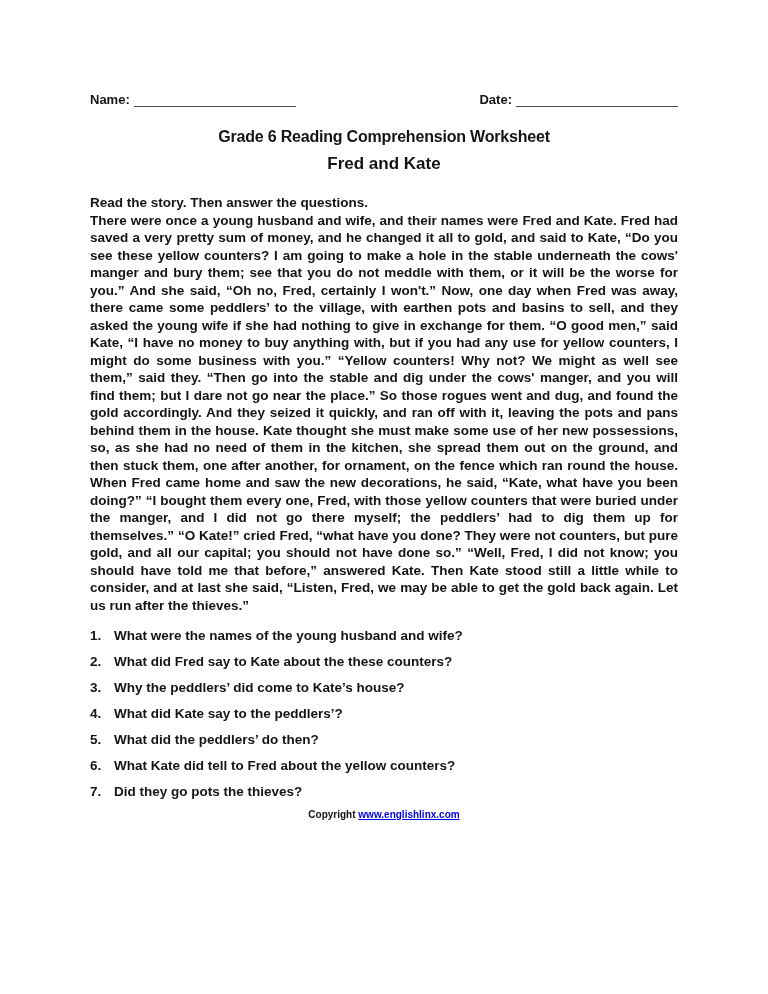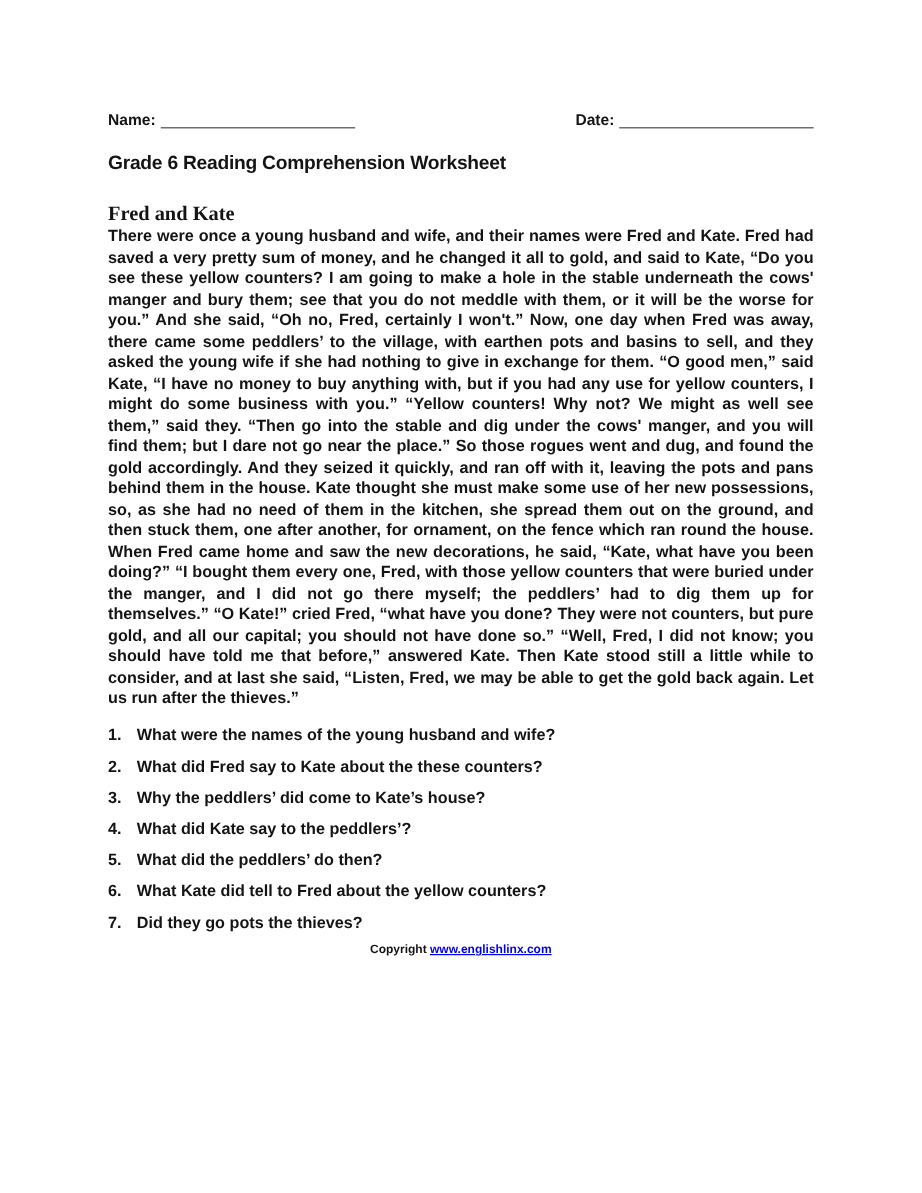--- a/index.html
+++ b/index.html
@@ -30,27 +30,29 @@
   .field-label { white-space: nowrap; padding-right: 4px; }
   .blank-line {
     display: inline-block;
     width: 162px;
     height: 15px;
     border-bottom: 1.6px solid #4a4a4a;
   }
   
   .main-title {
     margin-top: 21px;
+    text-align: center;
     font-size: 16px;
     font-weight: bold;
     letter-spacing: -0.2px;
   }
   .story-title {
-    margin-top: 22px;
-    font-family: Liberation Serif, serif;
+    margin-top: 8px;
+    text-align: center;
+    font-family: Liberation Sans, sans-serif;
     font-size: 17px;
     font-weight: bold;
   }
   
   .instructions {
     margin-top: 20px;
     font-size: 13.5px;
     font-weight: bold;
     line-height: 17.5px;
   }
@@ -106,20 +108,21 @@
     <div class="field-group">
       <span class="field-label">Date:</span>
       <span class="blank-line"></span>
     </div>
   </div>
 
   <div class="main-title">Grade 6 Reading Comprehension Worksheet</div>
 
   <div class="story-title">Fred and Kate</div>
 
+  <div class="instructions">Read the story. Then answer the questions.</div>
 
   <div class="story">There were once a young husband and wife, and their names were Fred and Kate. Fred had saved a very pretty sum of money, and he changed it all to gold, and said to Kate, “Do you see these yellow counters? I am going to make a hole in the stable underneath the cows' manger and bury them; see that you do not meddle with them, or it will be the worse for you.” And she said, “Oh no, Fred, certainly I won't.” Now, one day when Fred was away, there came some peddlers’ to the village, with earthen pots and basins to sell, and they asked the young wife if she had nothing to give in exchange for them. “O good men,” said Kate, “I have no money to buy anything with, but if you had any use for yellow counters, I might do some business with you.” “Yellow counters! Why not? We might as well see them,” said they. “Then go into the stable and dig under the cows' manger, and you will find them; but I dare not go near the place.” So those rogues went and dug, and found the gold accordingly. And they seized it quickly, and ran off with it, leaving the pots and pans behind them in the house. Kate thought she must make some use of her new possessions, so, as she had no need of them in the kitchen, she spread them out on the ground, and then stuck them, one after another, for ornament, on the fence which ran round the house. When Fred came home and saw the new decorations, he said, “Kate, what have you been doing?” “I bought them every one, Fred, with those yellow counters that were buried under the manger, and I did not go there myself; the peddlers’ had to dig them up for themselves.” “O Kate!” cried Fred, “what have you done? They were not counters, but pure gold, and all our capital; you should not have done so.” “Well, Fred, I did not know; you should have told me that before,” answered Kate. Then Kate stood still a little while to consider, and at last she said, “Listen, Fred, we may be able to get the gold back again. Let us run after the thieves.”</div>
 
 
   <div class="question-list">
     <div class="question-row">
       <span class="question-number">1.</span>
       <span class="question-text">What were the names of the young husband and wife?</span>
     </div>
     <div class="question-row">

